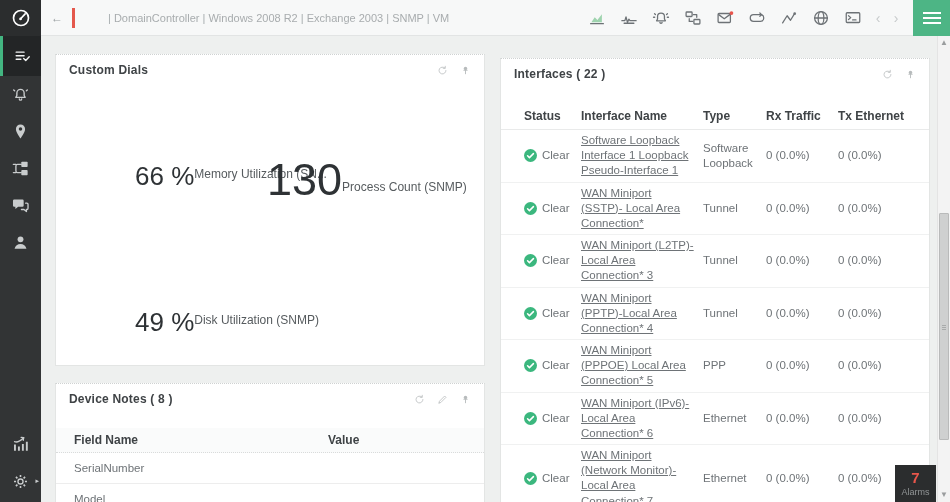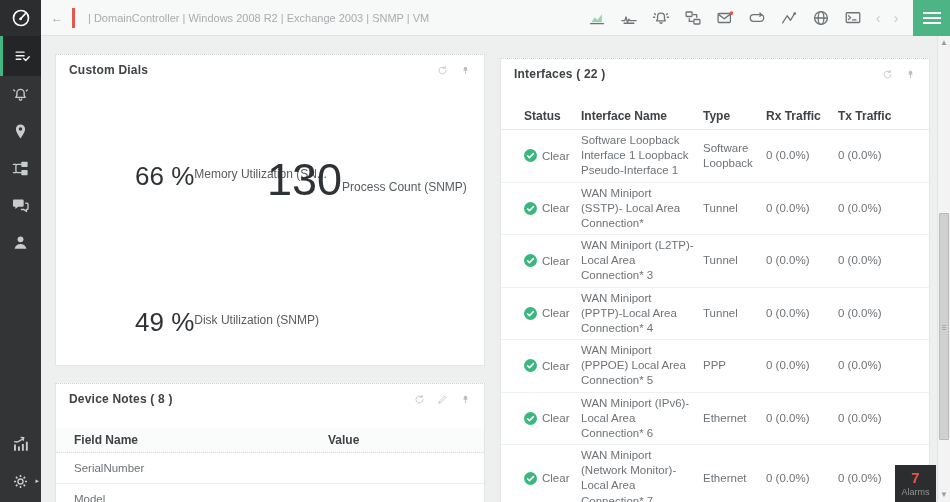--- a/index.html
+++ b/index.html
@@ -7,21 +7,21 @@
   .page { position:relative; width:950px; height:502px; overflow:hidden; background:#eef0ef; }
 
   
   .topbar { position:absolute; left:0; top:0; width:950px; height:36px; background:#f7f8f8;
             border-bottom:1px solid #e2e4e4; display:flex; align-items:center; z-index:30; }
   .logo { width:41px; height:36px; background:#2b2d2e; display:flex; align-items:center; justify-content:center; flex:0 0 41px; cursor:pointer; }
   .logo svg { width:20px; height:20px; }
   .back { color:#9aa0a2; font-size:12px; margin:0 9px 0 10px; cursor:pointer; }
   .sev-bar { width:3px; height:20px; background:#e4584c; margin-right:9px; }
   .dev-title { font-size:13px; font-weight:bold; color:#3b3f42; white-space:nowrap; }
-  .dev-meta { font-size:11px; color:#a8acae; margin-left:4px; white-space:nowrap; }
+  .dev-meta { font-size:11px; color:#a8acae; margin-left:24px; white-space:nowrap; }
   .tb-actions { margin-left:auto; display:flex; align-items:center; }
   .tb-icon { width:32px; height:36px; display:flex; align-items:center; justify-content:center; color:#6d7276; cursor:pointer; }
   .tb-icon svg { width:18px; height:18px; }
   .chev { width:18px; text-align:center; font-size:14px; color:#c7cacb; cursor:pointer; }
   .burger { width:37px; height:36px; border:0; background:#4db585; display:flex; flex-direction:column;
             align-items:center; justify-content:center; gap:3px; margin-left:8px; cursor:pointer; }
   .burger span { display:block; width:18px; height:2px; background:#fff; }
 
   
   .sidebar { position:absolute; left:0; top:36px; width:41px; height:466px; background:#323435; z-index:25; }
@@ -58,22 +58,22 @@
   .nt-row { display:grid; grid-template-columns:210px 1fr; padding-left:18px; height:31px; align-items:center;
             font-size:11.5px; color:#6e7377; border-bottom:1px solid #ededed; }
 
   
   .card.ifaces { left:500px; top:58px; width:430px; height:460px; }
   .if-table { margin-top:13px; }
   .if-head, .if-row { display:grid; grid-template-columns:57px 122px 63px 72px 1fr; padding-left:23px; }
   .if-head { height:28px; align-items:center; font-size:12px; font-weight:bold; color:#3f4346;
              border-bottom:1px solid #e9eaea; }
   .if-row { font-size:11.5px; color:#6e7377; border-bottom:1px solid #f0f1f1; align-items:center; min-height:50px; padding-top:3px; padding-bottom:3px; }
-  .if-name { line-height:1.32; padding-right:8px; }
-  .if-status { display:flex; align-items:center; gap:5px; }
+  .if-name { line-height:1.32; padding-right:8px;text-decoration:underline; }
+  .if-status { display:flex; gap:5px; }
   .if-status svg { width:13px; height:13px; flex:0 0 13px; }
   .if-type, .if-rx, .if-tx { line-height:1.3; }
 
   
   .alarms { position:absolute; left:895px; top:465px; width:41px; height:37px; background:#2b2d2e;
             display:flex; flex-direction:column; align-items:center; justify-content:center; cursor:pointer; z-index:40; }
   .al-count { color:#e8564b; font-size:15px; font-weight:bold; line-height:1; }
   .al-label { color:#919596; font-size:9px; margin-top:2px; }
 
   
@@ -339,21 +339,21 @@
             </svg>
           </span>
         </div>
     </div>
     <div class="if-table">
       <div class="if-head" id="ifHead">
           <span>Status</span>
           <span>Interface Name</span>
           <span>Type</span>
           <span>Rx Traffic</span>
-          <span>Tx Traffic</span>
+          <span>Tx Ethernet</span>
         </div>
       <div id="ifRows">
           <div class="if-row">
       <span class="if-status">
               <svg viewBox="0 0 16 16">
                 <circle cx="8" cy="8" r="8" fill="#3bb77e"></circle>
                 <path d="M4.4 8.3l2.3 2.3 4.9-4.9" fill="none" stroke="#fff" stroke-width="1.9" stroke-linecap="round" stroke-linejoin="round"></path>
               </svg>
               <span>Clear</span>
             </span>

